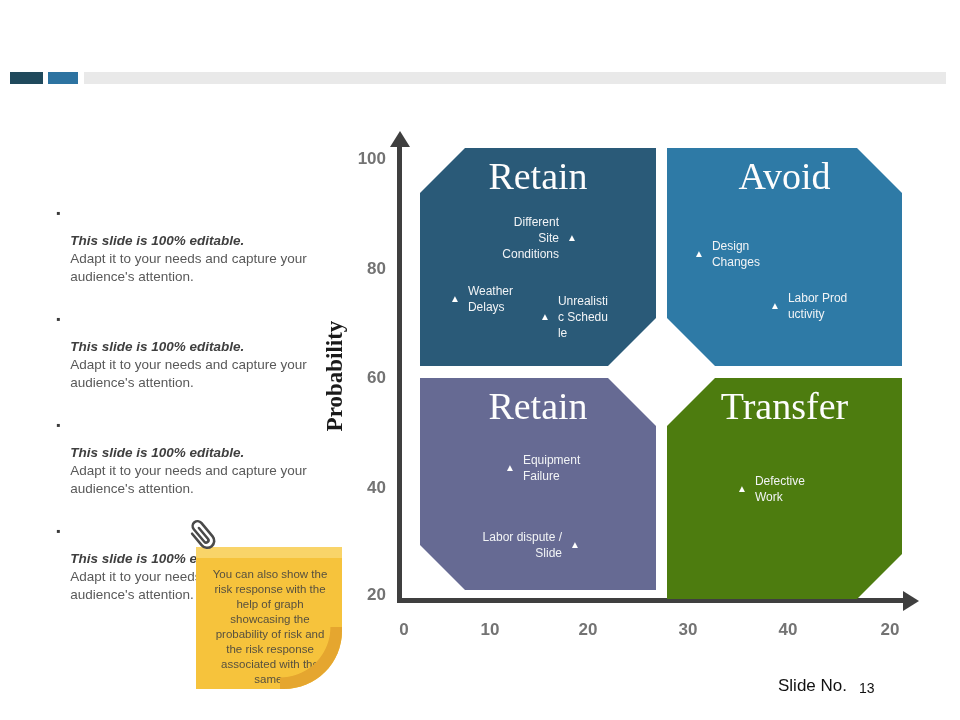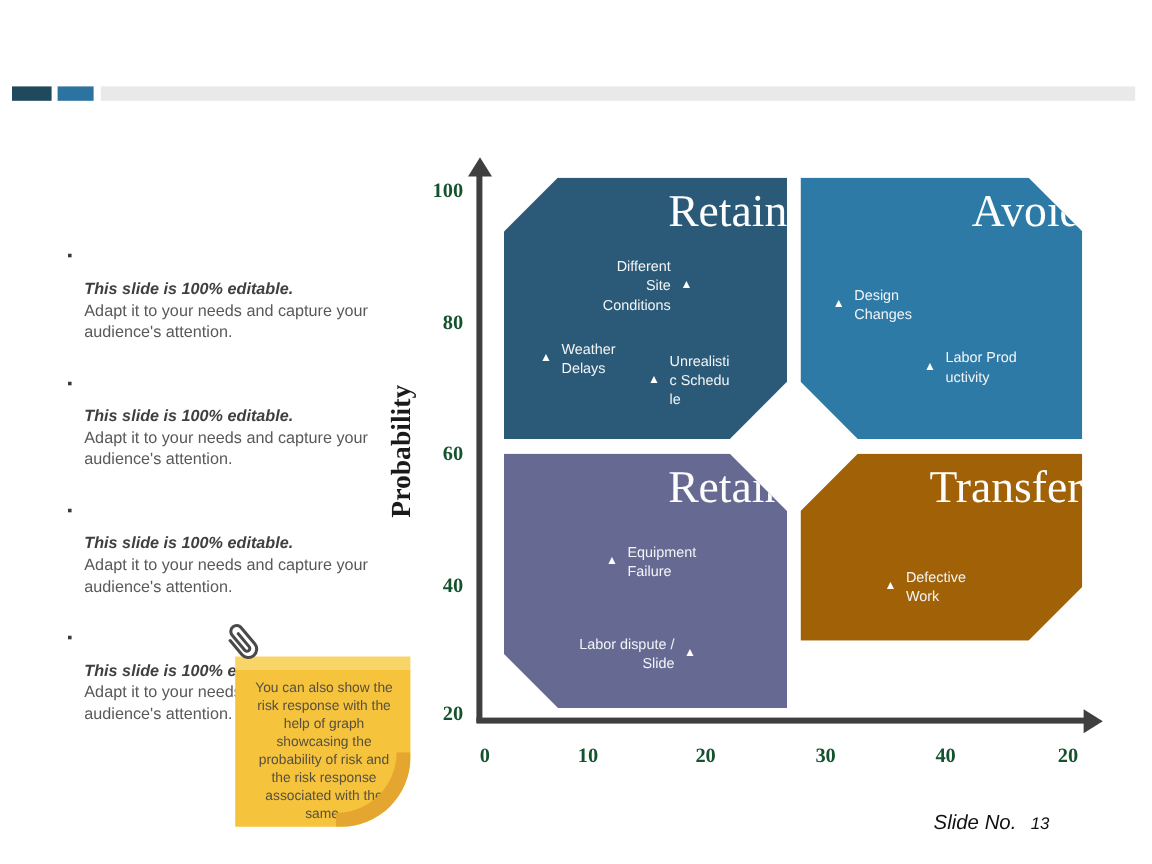--- a/index.html
+++ b/index.html
@@ -22,37 +22,37 @@
 
   
   .yaxis{position:absolute;left:397px;top:146px;width:5px;height:456px;background:#3f3f3f;}
   .yarrow{position:absolute;left:390px;top:131px;width:0;height:0;
           border-left:10px solid transparent;border-right:10px solid transparent;
           border-bottom:16px solid #3f3f3f;}
   .xaxis{position:absolute;left:397px;top:598px;width:508px;height:5px;background:#3f3f3f;}
   .xarrow{position:absolute;left:903px;top:591px;width:0;height:0;
           border-top:10px solid transparent;border-bottom:10px solid transparent;
           border-left:16px solid #3f3f3f;}
-  .tick{position:absolute;font-family:Liberation Serif, serif;font-weight:bold;
-        font-size:17px;color:#14532d;}
+  .tick{position:absolute;font-family:Liberation Sans, sans-serif;font-weight:bold;
+        font-size:17px;color:#737373;}
   .ytick{width:48px;left:338px;text-align:right;}
   .xtick{width:36px;top:620px;text-align:center;}
   .ylabel{position:absolute;left:246px;top:362px;width:180px;height:28px;text-align:center;
           font-family:"Liberation Serif","DejaVu Serif",serif;font-weight:bold;font-size:23px;
           color:#1a1a1a;transform:rotate(-90deg);}
 
   
-  .quad{position:absolute;text-align:right;}
+  .quad{position:absolute;text-align:center;}
   .q-tl{left:420px;top:148px;width:236px;height:218px;background:#2a5a78;
         clip-path:polygon(45px 0,100% 0,100% calc(100% - 48px),calc(100% - 48px) 100%,0 100%,0 45px);}
   .q-tr{left:667px;top:148px;width:235px;height:218px;background:#2e7aa6;
         clip-path:polygon(0 0,calc(100% - 45px) 0,100% 45px,100% 100%,48px 100%,0 calc(100% - 48px));}
   .q-bl{left:420px;top:378px;width:236px;height:212px;background:#666a93;
         clip-path:polygon(0 0,calc(100% - 48px) 0,100% 48px,100% 100%,45px 100%,0 calc(100% - 45px));}
-  .q-br{left:667px;top:378px;width:235px;height:156px;background:#a16207;
+  .q-br{left:667px;top:378px;width:235px;height:221px;background:#4d7c0f;
         clip-path:polygon(48px 0,100% 0,100% calc(100% - 45px),calc(100% - 45px) 100%,0 100%,0 48px);}
   .qtitle{margin-top:6px;font-family:"Liberation Serif","DejaVu Serif",serif;font-size:38px;
           color:#fdfdfd;line-height:44px;}
 
   
   .risk{position:absolute;display:flex;align-items:center;gap:8px;color:#f2f4f6;}
   .risk.rev{flex-direction:row-reverse;}
   .tri{font-size:10px;line-height:10px;flex:0 0 auto;color:#ffffff;}
   .rlabel{font-size:12px;line-height:16px;}
   .ra-r{text-align:right;}
@@ -61,21 +61,21 @@
   
   .note{position:absolute;left:196px;top:547px;width:146px;height:142px;z-index:5;
         background:linear-gradient(180deg,#f9d469 0,#f9d469 11px,#f6c33c 11px);
         border-bottom-right-radius:58px;overflow:hidden;}
   .note-text{margin:20px 10px 0 12px;font-size:11.5px;line-height:15px;color:#57503f;text-align:center;}
   .note-curl{position:absolute;right:0;bottom:0;width:62px;height:62px;
              background:radial-gradient(circle at 0 0,rgba(0,0,0,0) 57%,#e5a62f 58%);}
   .clip{position:absolute;left:190px;top:515px;z-index:6;transform:rotate(-40deg);}
 
   
-  .slideno{position:absolute;left:778px;top:676px;display:flex;align-items:center;gap:12px;color:#111;font-style:italic;}
+  .slideno{position:absolute;left:778px;top:676px;display:flex;align-items:flex-end;gap:12px;color:#111;}
   .slideno .lbl{font-size:17px;}
   .slideno .num{font-size:14px;}
 </style>
 </head>
 <body>
 
 <div class="slide">
 
   <div class="deco-sq sq1"></div>
   <div class="deco-sq sq2"></div>

